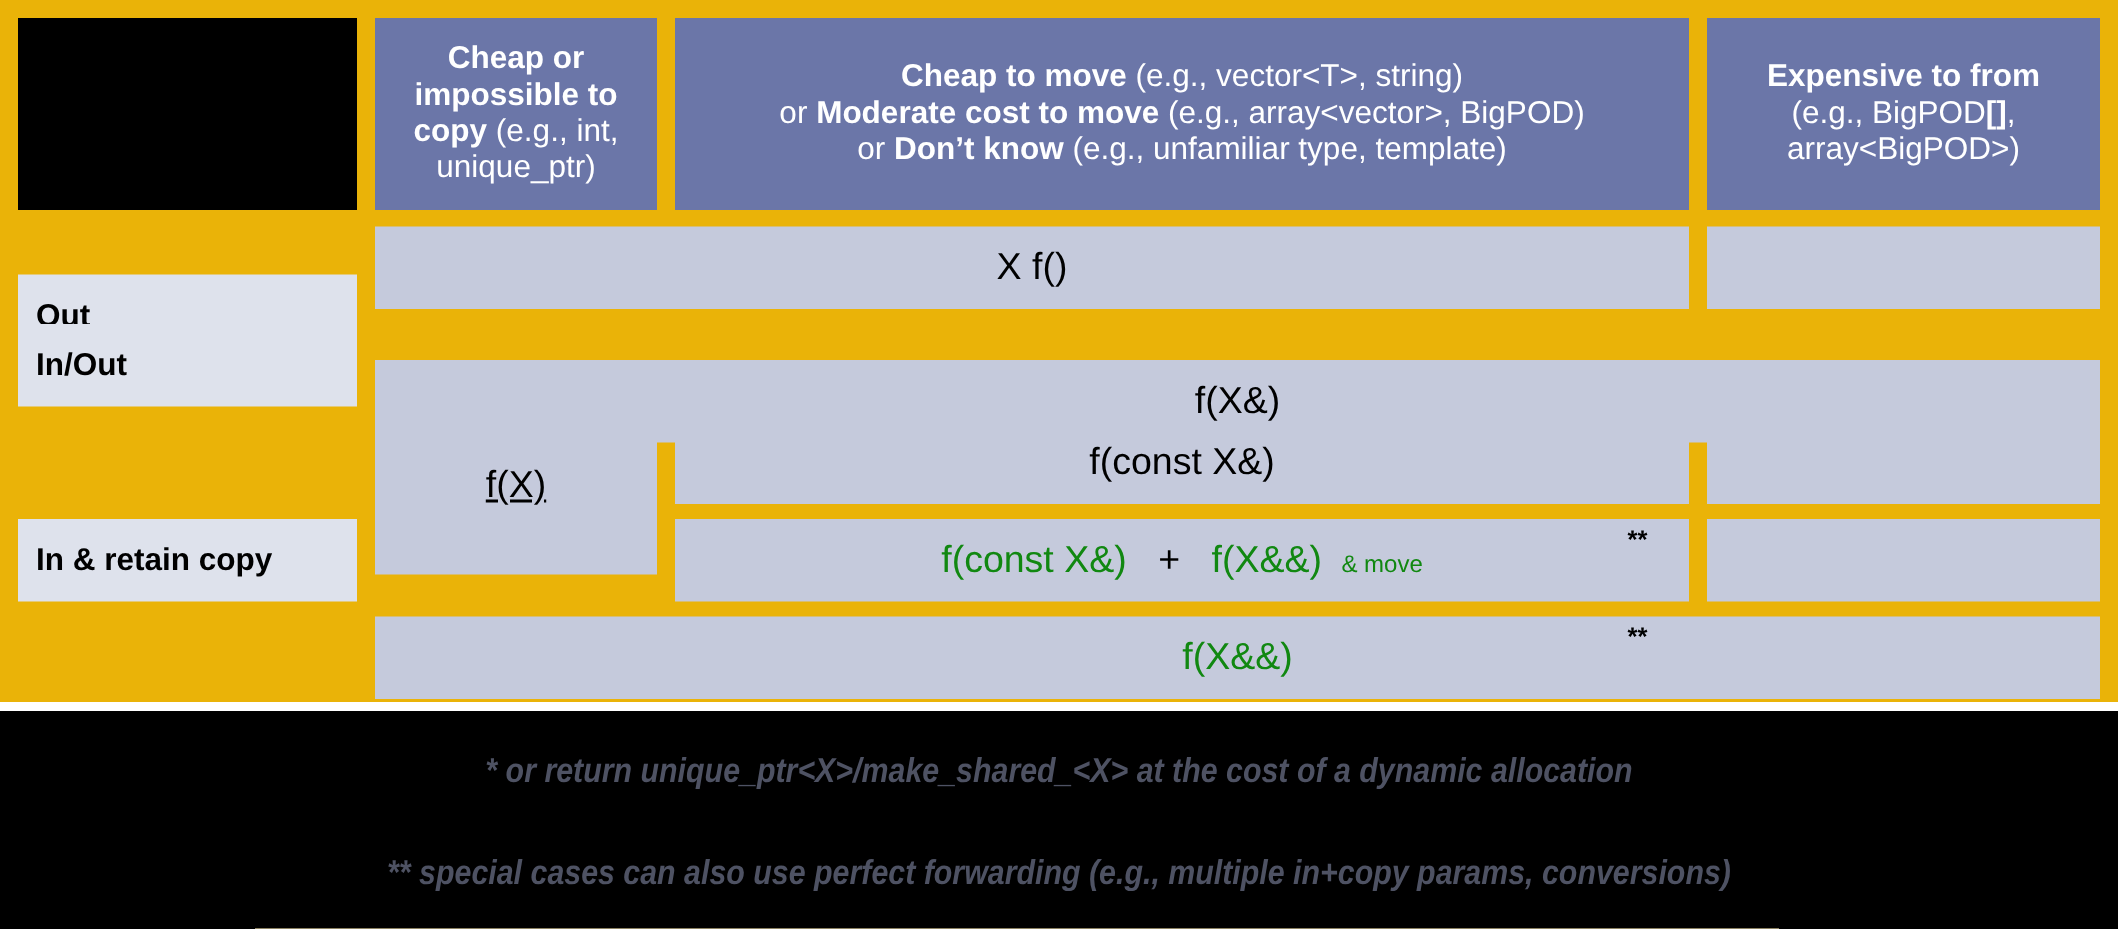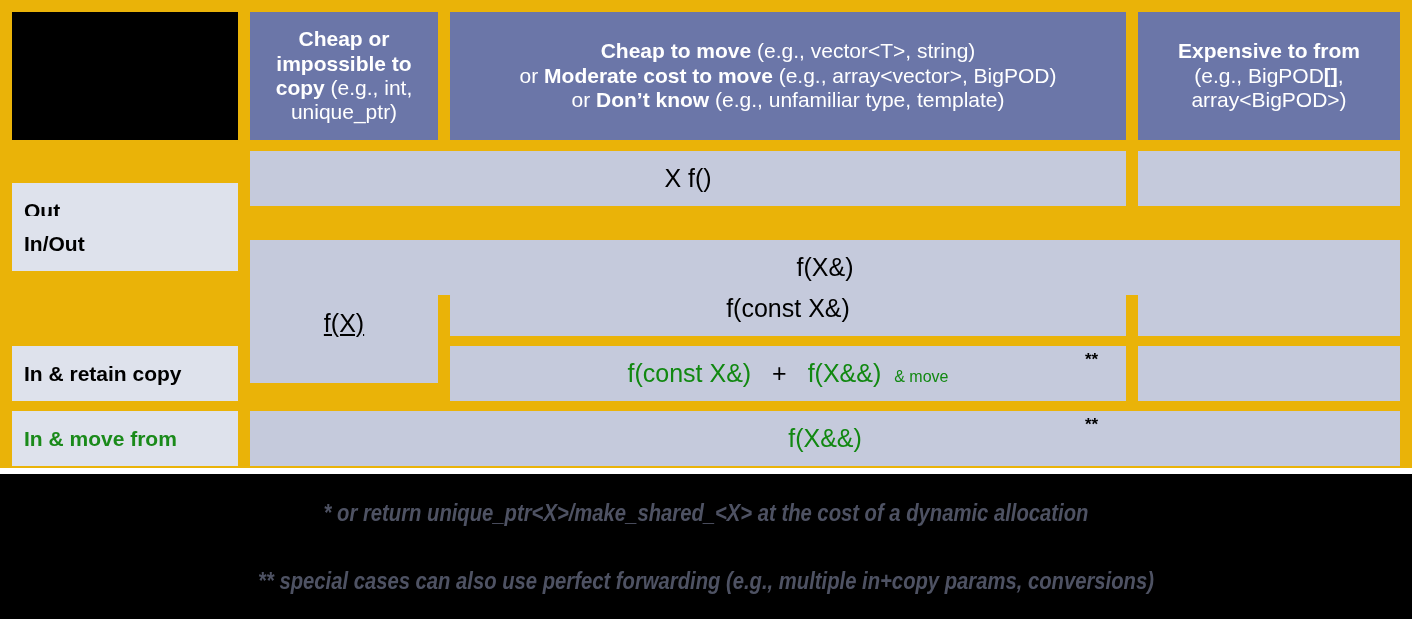--- a/index.html
+++ b/index.html
@@ -84,23 +84,20 @@
 
   <div class="cell rowlabel" style="left:12px;top:151px;width:226px;height:55px;margin-top:32px;">
     <span>Out</span>
   </div>
   <div class="cell rowlabel" style="left:12px;top:216px;width:226px;height:55px;">
     <span>In/Out</span>
   </div>
   <div class="cell rowlabel" style="left:12px;top:346px;width:226px;height:55px;">
     <span>In &amp; retain copy</span>
   </div>
-  <div class="cell rowlabel green" style="left:12px;top:411px;width:226px;height:55px;">
-    <span>In &amp; move from</span>
-  </div>
 
   <div class="cell data" style="left:250px;top:151px;width:876px;height:55px;">
     <span>X f()</span>
   </div>
   <div class="cell data" style="left:1138px;top:151px;width:262px;height:55px;">
     <span></span>
   </div>
 
   <div class="cell data" style="left:250px;top:216px;width:1150px;height:55px;margin-top:24px;">
     <span>f(X&amp;)</span>

